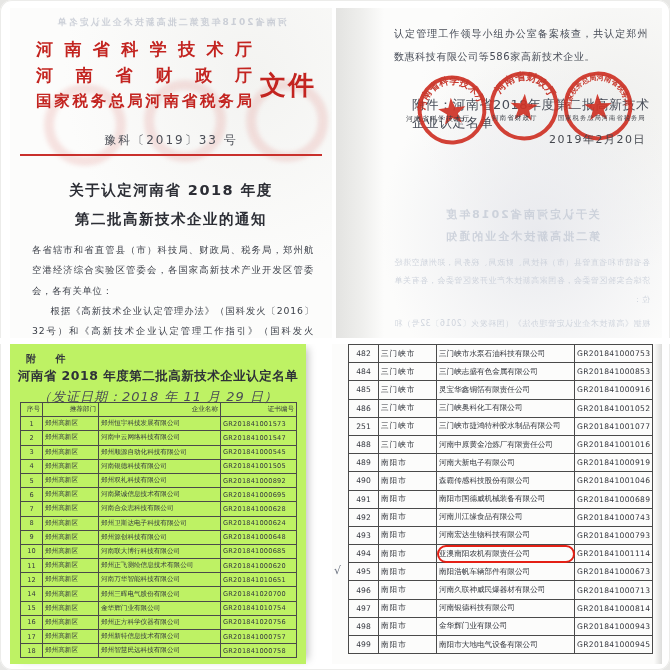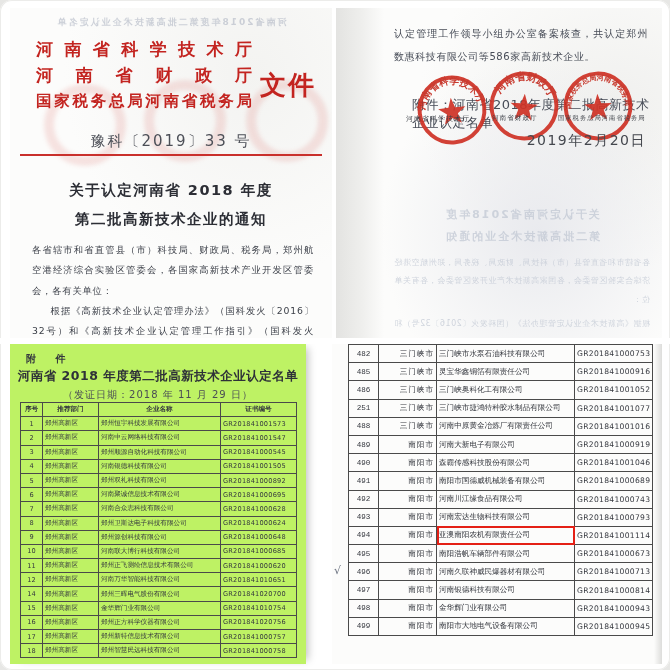--- a/index.html
+++ b/index.html
@@ -36,21 +36,21 @@
   .doc-type{
     font-size:26px;font-weight:700;color:#c32420;margin-left:8px;
     letter-spacing:2px;filter:blur(.2px);white-space:nowrap;margin-top:23px;
   }
   .ghost-seal{
     position:absolute;width:62px;height:62px;border-radius:50%;
     border:10px solid rgba(205,55,45,.13);filter:blur(2px);
   }
   .doc-number{
     position:absolute;top:124px;left:0;width:100%;text-align:center;
-    font-size:15px;color:#4c4f57;letter-spacing:2px;filter:blur(.3px);
+    font-size:12px;color:#4c4f57;letter-spacing:2px;filter:blur(.3px);
   }
   .red-rule{
     position:absolute;top:146px;left:10px;right:10px;height:2px;background:#c9302c;
   }
   .doc-title{
     position:absolute;top:168px;left:0;width:100%;text-align:center;
     font-size:14.5px;font-weight:700;color:#2c2e35;line-height:2.0;
     letter-spacing:1.5px;filter:blur(.25px);
   }
   .doc-body{
@@ -77,21 +77,21 @@
   .p2-attachment{
     position:absolute;top:56px;left:76px;right:10px;
     font-size:13px;color:#474c57;letter-spacing:.5px;filter:blur(.45px);margin-top:32px;
   }
   .seal{position:absolute;opacity:.92;}
   .sign-name{
     position:absolute;font-size:7px;color:#3c3f46;letter-spacing:1px;
     filter:blur(.4px);white-space:nowrap;
   }
   .p2-date{
-    position:absolute;top:124px;right:16px;font-size:14px;color:#44474e;
+    position:absolute;top:124px;right:16px;font-size:11px;color:#44474e;
     letter-spacing:1.5px;filter:blur(.35px);
   }
   .ghost-block{
     position:absolute;top:196px;left:58px;right:12px;text-align:center;
     transform:scaleX(-1);color:#bfc6d2;opacity:.7;filter:blur(.7px);
   }
   .ghost-block .gt{font-size:11px;font-weight:700;letter-spacing:2px;line-height:2;}
   .ghost-block .gp{
     font-size:8px;line-height:2.3;letter-spacing:.5px;text-align:justify;margin-top:6px;
   }
@@ -101,44 +101,44 @@
   .p3-attach{
     position:absolute;top:8px;left:16px;font-size:10px;font-weight:700;
     color:#34373e;letter-spacing:8px;filter:blur(.3px);
   }
   .p3-title{
     position:absolute;top:24px;left:0;width:100%;text-align:center;
     font-size:12.5px;font-weight:700;color:#2e3138;letter-spacing:.5px;filter:blur(.3px);
   }
   .p3-subtitle{
     position:absolute;top:44px;left:0;width:100%;text-align:center;
-    font-size:10px;color:#4a4d55;letter-spacing:1px;filter:blur(.35px);
+    font-size:13px;color:#4a4d55;letter-spacing:1px;filter:blur(.35px);font-style:italic;
   }
   .doc-table{border-collapse:collapse;table-layout:fixed;filter:blur(.35px);}
   .doc-table td,.doc-table th{
     border:.7px solid #4a4a4a;padding:0 2px;overflow:hidden;white-space:nowrap;
     font-weight:400;color:#34373e;
   }
   #left-table{position:absolute;top:58px;left:10px;width:276px;font-size:6.6px;}
   #left-table td,#left-table th{height:13.2px;}
-  #left-table th{font-weight:700;text-align:center;}
+  #left-table th{font-weight:400;text-align:right;}
   #left-table td.c-seq{text-align:center;}
   #left-table td.c-cert{letter-spacing:.2px;}
   
   #page4{left:332px;top:344px;width:330px;height:320px;background:#fcfcfb;}
   #page4::after{
     content:"";position:absolute;right:0;top:0;bottom:0;width:8px;
     background:linear-gradient(90deg,rgba(255,255,255,0),#dddddb);
   }
   #right-table{position:absolute;top:0;left:16px;width:304px;font-size:7.6px;}
   #right-table td{height:17.2px;}
-  #right-table td.c-seq{text-align:center;font-family:Liberation Mono, monospace;}
-  #right-table td.c-dept{text-align:right;letter-spacing:1px;}
+  #right-table td.c-seq{text-align:center;}
+  #right-table td.c-dept{text-align:left;letter-spacing:1px;}
   #right-table td.c-cert{letter-spacing:.3px;}
-  #right-table td.hl{outline:2.4px solid #e42015;outline-offset:-2px;}
+  #right-table td.hl{outline:2.4px solid #e42015;outline-offset:-2px;border-radius:9px;}
   .checkmark{
     position:absolute;left:2px;font-size:11px;color:#6b7280;filter:blur(.3px);
   }
   .gutter-h{position:absolute;left:0;right:0;top:338px;height:6px;background:#fff;}
 </style>
 </head>
 <body>
 
 <div class="card">
 
@@ -354,20 +354,26 @@
           <col style="width:78px">
         </colgroup>
       <tbody>
           <tr>
             <td class="c-seq">482</td>
             <td class="c-dept">三门峡市</td>
             <td class="c-name">三门峡市水泵石油科技有限公司</td>
             <td class="c-cert">GR201841000753</td>
           </tr>
           <tr>
+            <td class="c-seq">484</td>
+            <td class="c-dept">三门峡市</td>
+            <td class="c-name">三门峡志盛有色金属有限公司</td>
+            <td class="c-cert">GR201841000853</td>
+          </tr>
+          <tr>
             <td class="c-seq">485</td>
             <td class="c-dept">三门峡市</td>
             <td class="c-name">灵宝华鑫铜箔有限责任公司</td>
             <td class="c-cert">GR201841000916</td>
           </tr>
           <tr>
             <td class="c-seq">486</td>
             <td class="c-dept">三门峡市</td>
             <td class="c-name">三门峡奥科化工有限公司</td>
             <td class="c-cert">GR201841001052</td>

